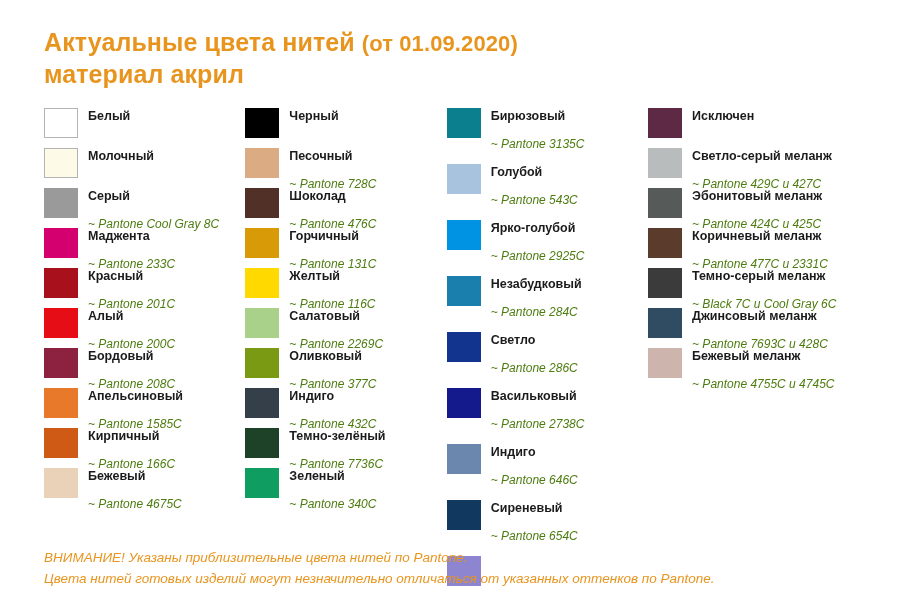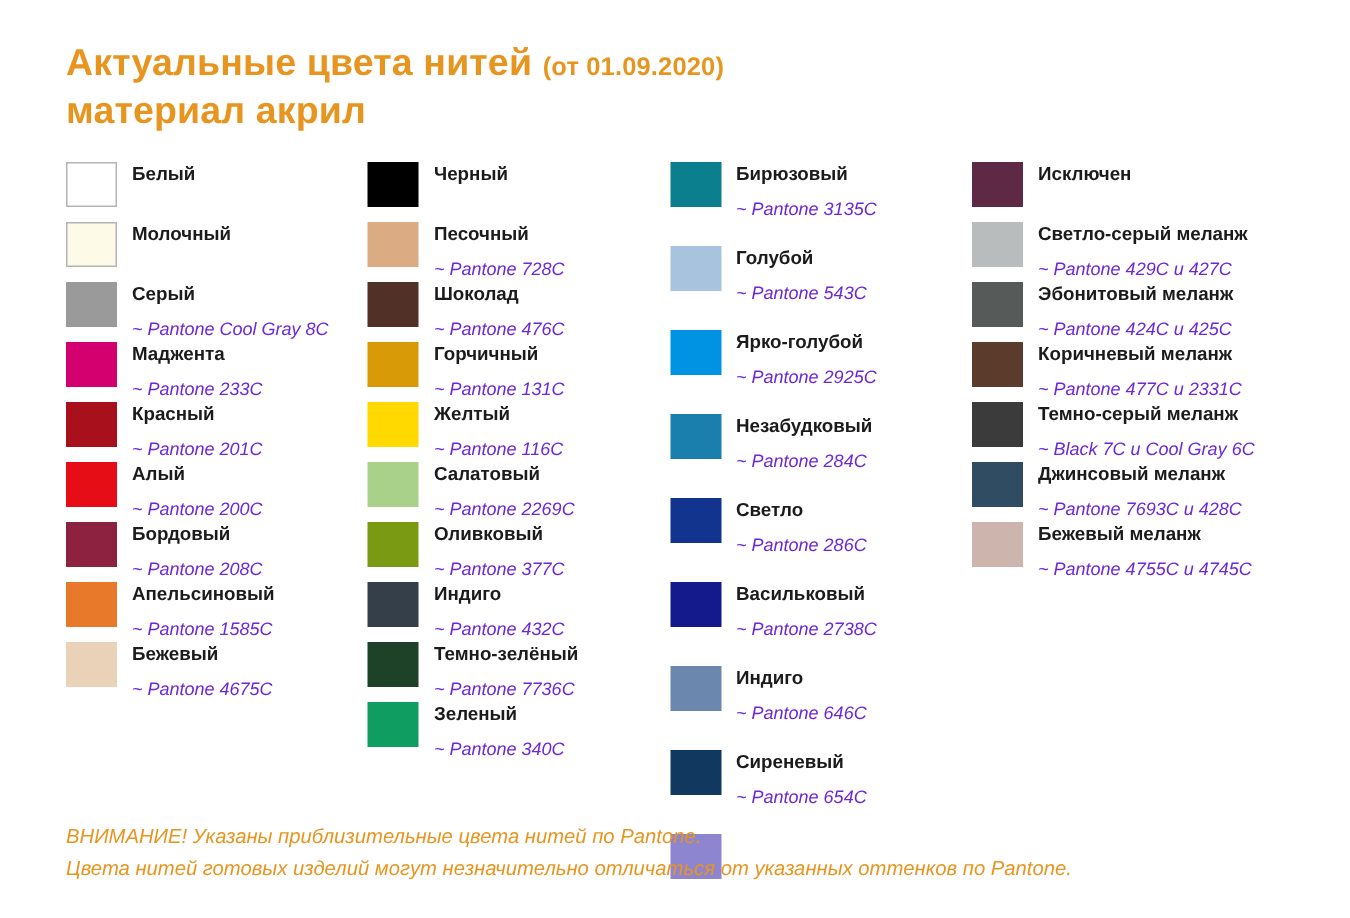--- a/index.html
+++ b/index.html
@@ -25,21 +25,21 @@
     margin-bottom: 18px;
   }
   .title-line {
     font-size: 25px;
     font-weight: bold;
     color: #e8951f;
     line-height: 1.28;
     letter-spacing: 0.1px;
   }
   .title-line .small {
-    font-size: 17px;
+    font-size: 22px;
   }
   .columns {
     display: flex;
     gap: 0;
     margin-top: 12px;
   }
   .col {
     display: flex;
     flex-direction: column;
   }
@@ -73,24 +73,24 @@
   .name {
     font-size: 12.5px;
     font-weight: bold;
     color: #1b1b1b;
     line-height: 1.25;
     white-space: nowrap;
   }
   .pantone {
     font-size: 12px;
     font-style: italic;
-    color: #6d28d9;
+    color: #4d7c0f;
     line-height: 1.3;
     white-space: nowrap;
-    margin-top: 7px;
+    margin-top: 12px;
   }
   .footer {
     position: absolute;
     left: 44px;
     bottom: 22px;
     color: #e8951f;
     font-size: 13.5px;
     line-height: 1.55;
   }
   .footer div {
@@ -163,20 +163,27 @@
         </div>
       </div>
       <div class="swatch-row">
         <div class="chip" style="background:#e8792a"></div>
         <div class="labels">
           <div class="name">Апельсиновый</div>
           <div class="pantone">~ Pantone 1585C</div>
         </div>
       </div>
       <div class="swatch-row">
+        <div class="chip" style="background:#cf5a15"></div>
+        <div class="labels">
+          <div class="name">Кирпичный</div>
+          <div class="pantone">~ Pantone 166C</div>
+        </div>
+      </div>
+      <div class="swatch-row">
         <div class="chip" style="background:#e9d2b8"></div>
         <div class="labels">
           <div class="name">Бежевый</div>
           <div class="pantone">~ Pantone 4675C</div>
         </div>
       </div>
     </div>
 
     <div class="col col-2">
       <div class="swatch-row">

